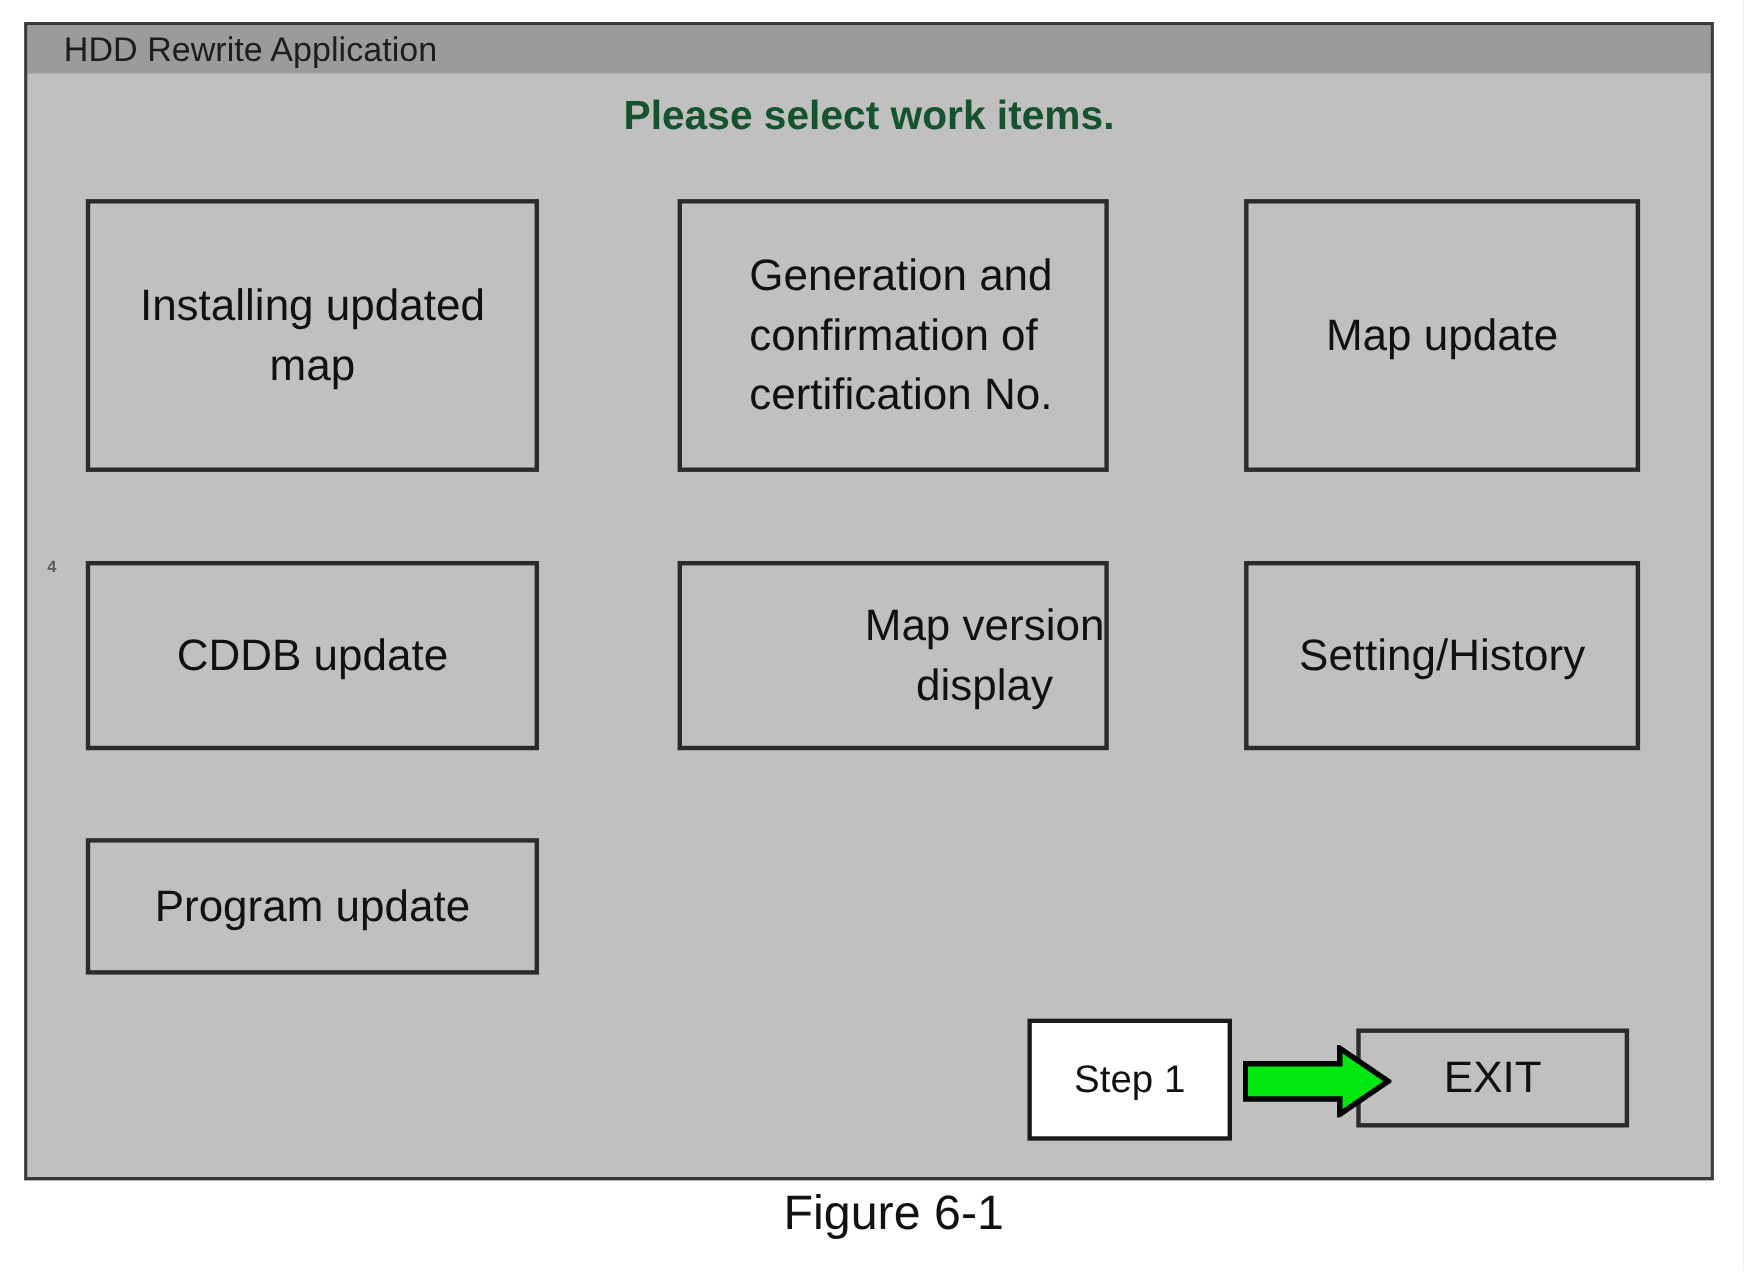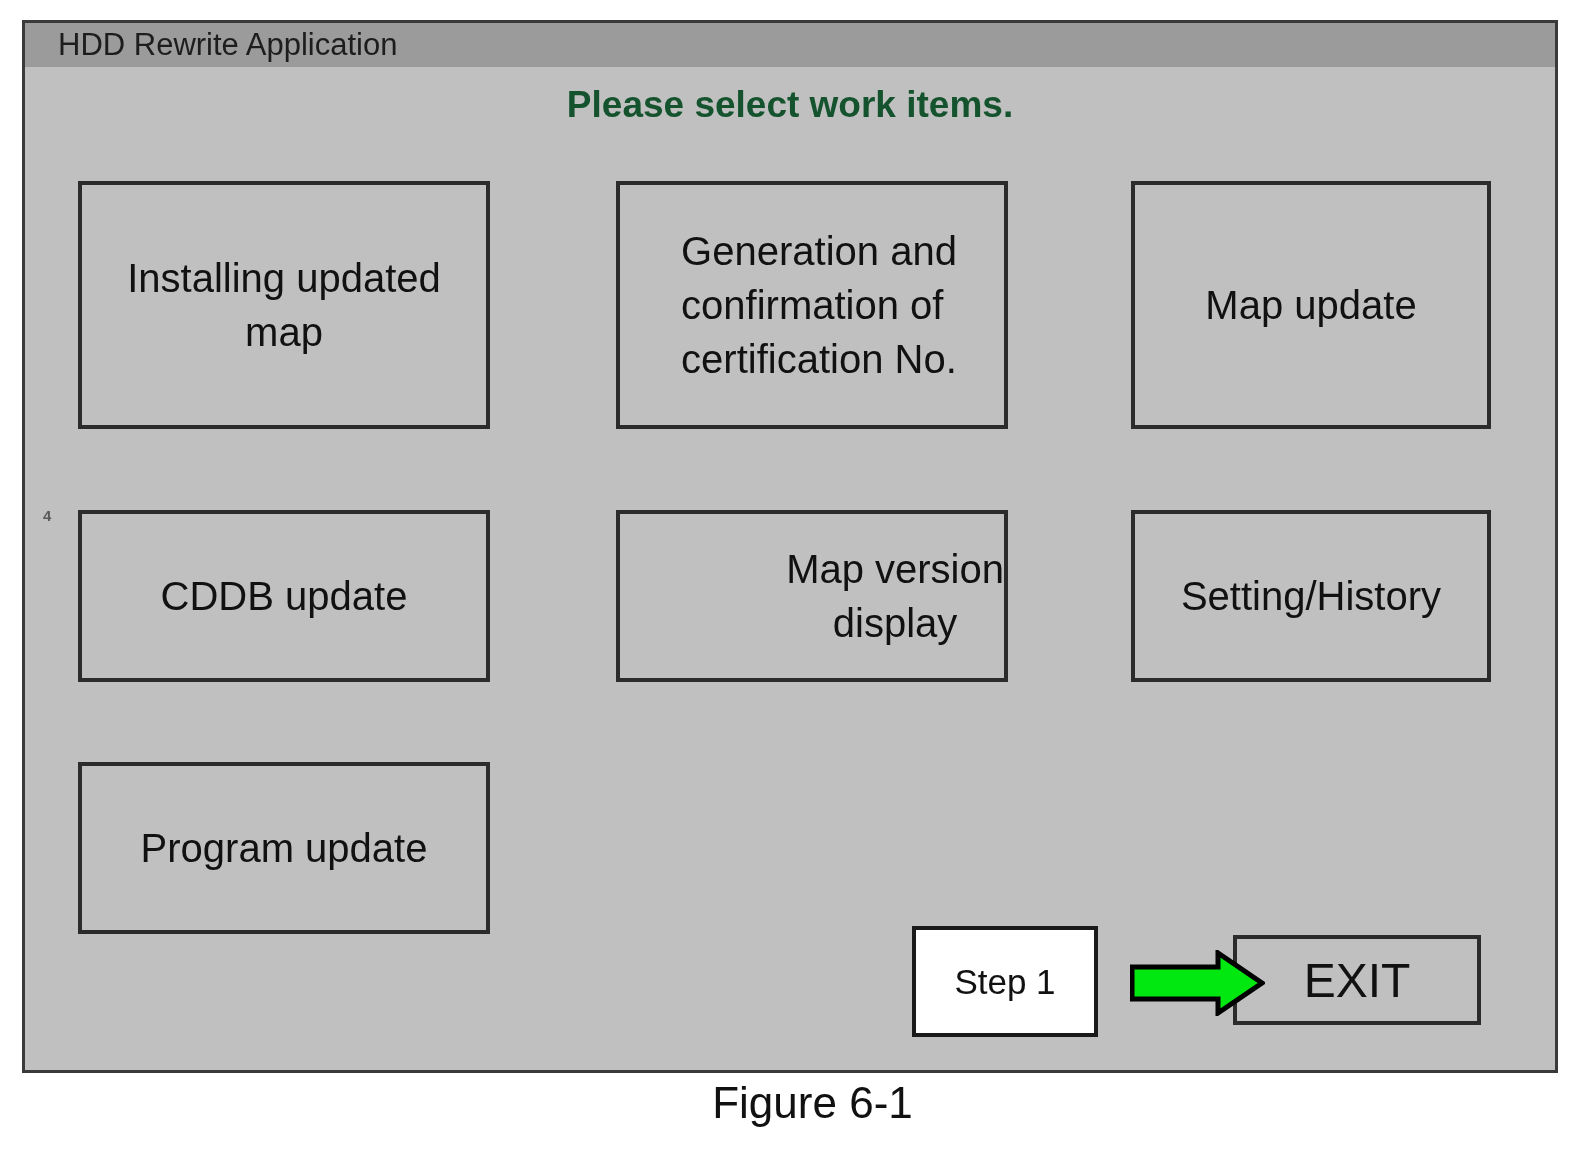--- a/index.html
+++ b/index.html
@@ -93,26 +93,26 @@
 
   
   #btn-installing-updated-map { left: 53px;  top: 114px; width: 412px;  height: 248px; }
   #btn-generation-certification { left: 591px; top: 114px; width: 392px; height: 248px; padding-left: 14px; }
   #btn-map-update { left: 1106px; top: 114px; width: 360px; height: 248px; }
 
   #btn-cddb-update { left: 53px;  top: 443px; width: 412px; height: 172px; }
   #btn-map-version-display { left: 591px; top: 443px; width: 392px; height: 172px; justify-content: flex-end; }
   #btn-setting-history { left: 1106px; top: 443px; width: 360px; height: 172px; }
 
-  #btn-program-update { left: 53px; top: 695px; width: 412px; height: 172px; }
+  #btn-program-update { left: 53px; top: 695px; width: 412px; height: 124px; }
 
   
   #step-box {
     position: absolute;
-    left: 887px;
+    left: 909px;
     top: 859px;
     width: 186px;
     height: 111px;
     background: #ffffff;
     border: 4px solid #1a1a1a;
     box-sizing: border-box;
     display: flex;
     align-items: center;
     justify-content: center;
     font-size: 35px;
@@ -134,21 +134,21 @@
     left: 1208px;
     top: 868px;
     width: 248px;
     height: 90px;
     background: #c0c0c0;
     border: 4px solid #2b2b2b;
     box-sizing: border-box;
     display: flex;
     align-items: center;
     justify-content: center;
-    font-size: 48px;
+    font-size: 40px;
     color: #111111;
     z-index: 2;
   }
 
   
   #figure-caption {
     position: absolute;
     left: 0;
     top: 1078px;
     width: 1585px;

